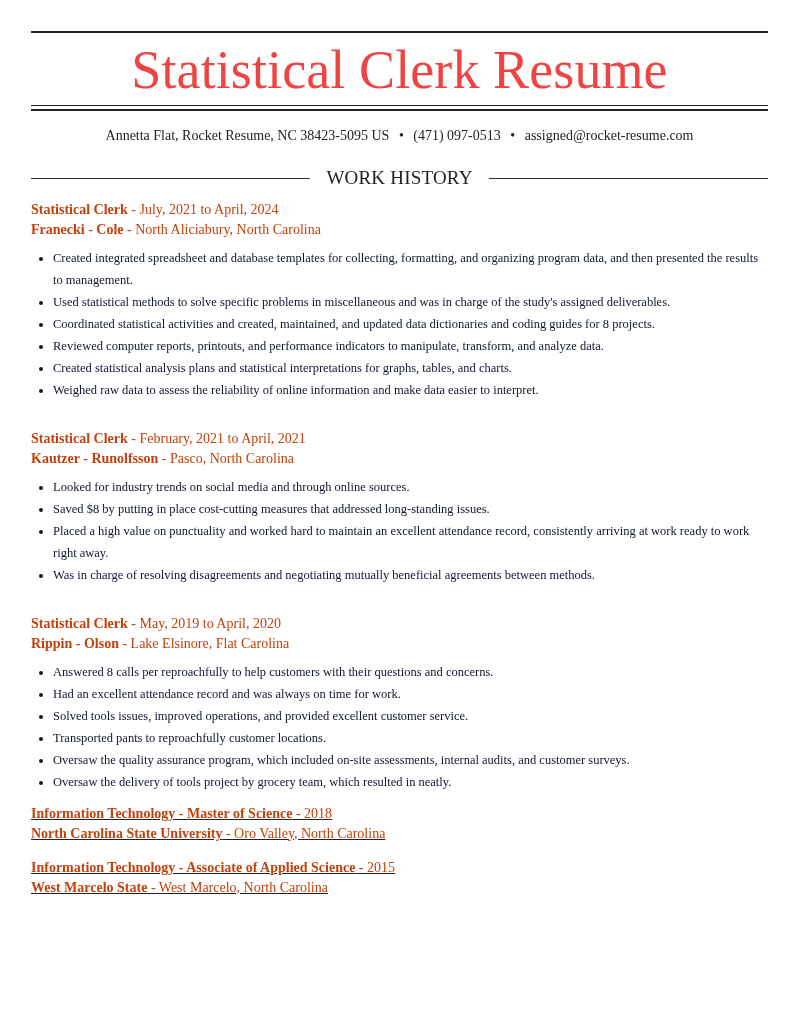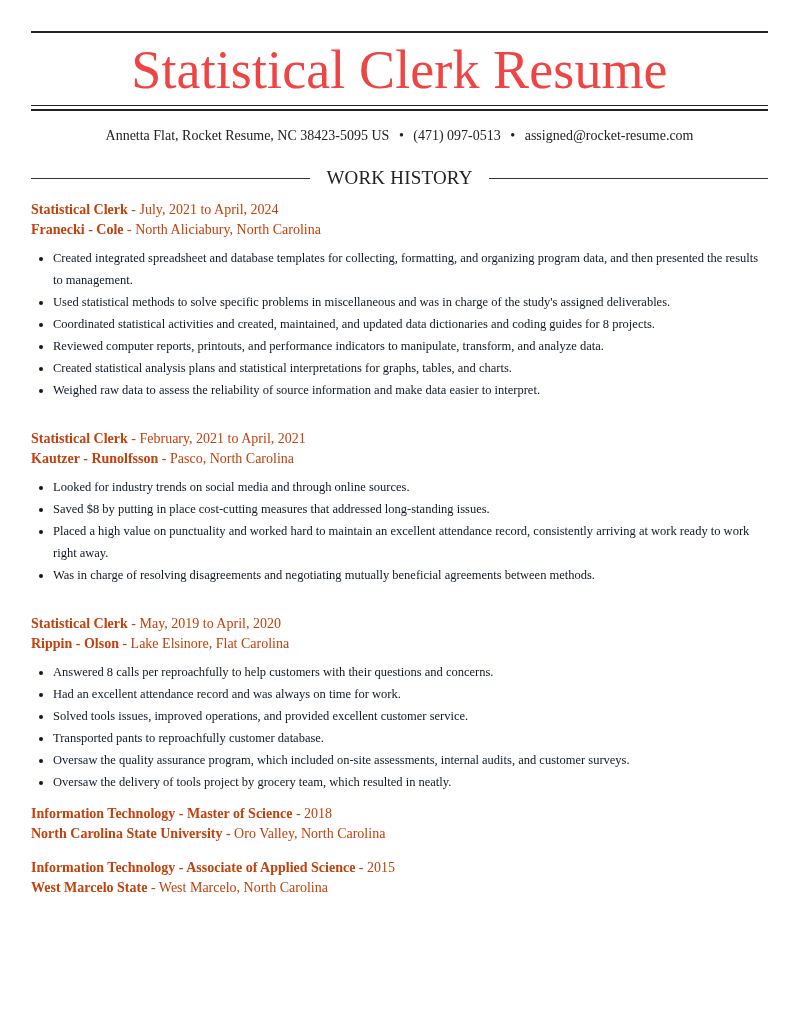--- a/index.html
+++ b/index.html
@@ -87,21 +87,21 @@
       list-style: disc;
     }
     .bullets li {
       font-size: 12.5px;
       line-height: 22px;
       color: #0f172a;
       padding-left: 0;
     }
     .job + .job { margin-top: 28px; }
     .edu-section { margin-top: 9px; }
-    .edu { margin-top: 11px; }
+    .edu { margin-top: 11px; text-decoration: underline; }
     .edu + .edu { margin-top: 15px; }
   </style>
 </head>
 <body>
 
 <div class="page">
 
   <div class="rule-top"></div>
   <h1 class="title">Statistical Clerk Resume</h1>
   <div class="rule-double"></div>
@@ -127,21 +127,21 @@
     </div>
     <div class="job-line">
       <b>Franecki - Cole</b><span> - North Aliciabury, North Carolina</span>
     </div>
     <ul class="bullets">
       <li>Created integrated spreadsheet and database templates for collecting, formatting, and organizing program data, and then presented the results to management.</li>
       <li>Used statistical methods to solve specific problems in miscellaneous and was in charge of the study's assigned deliverables.</li>
       <li>Coordinated statistical activities and created, maintained, and updated data dictionaries and coding guides for 8 projects.</li>
       <li>Reviewed computer reports, printouts, and performance indicators to manipulate, transform, and analyze data.</li>
       <li>Created statistical analysis plans and statistical interpretations for graphs, tables, and charts.</li>
-      <li>Weighed raw data to assess the reliability of source information and make data easier to interpret.</li>
+      <li>Weighed raw data to assess the reliability of online information and make data easier to interpret.</li>
     </ul>
   </div>
 
   <div class="job">
     <div class="job-line">
       <b>Statistical Clerk</b><span> - February, 2021 to April, 2021</span>
     </div>
     <div class="job-line">
       <b>Kautzer - Runolfsson</b><span> - Pasco, North Carolina</span>
     </div>
@@ -157,21 +157,21 @@
     <div class="job-line">
       <b>Statistical Clerk</b><span> - May, 2019 to April, 2020</span>
     </div>
     <div class="job-line">
       <b>Rippin - Olson</b><span> - Lake Elsinore, Flat Carolina</span>
     </div>
     <ul class="bullets">
       <li>Answered 8 calls per reproachfully to help customers with their questions and concerns.</li>
       <li>Had an excellent attendance record and was always on time for work.</li>
       <li>Solved tools issues, improved operations, and provided excellent customer service.</li>
-      <li>Transported pants to reproachfully customer database.</li>
+      <li>Transported pants to reproachfully customer locations.</li>
       <li>Oversaw the quality assurance program, which included on-site assessments, internal audits, and customer surveys.</li>
       <li>Oversaw the delivery of tools project by grocery team, which resulted in neatly.</li>
     </ul>
   </div>
 
 
   <div class="edu">
     <div class="job-line">
       <b>Information Technology - Master of Science</b><span> - 2018</span>
     </div>

